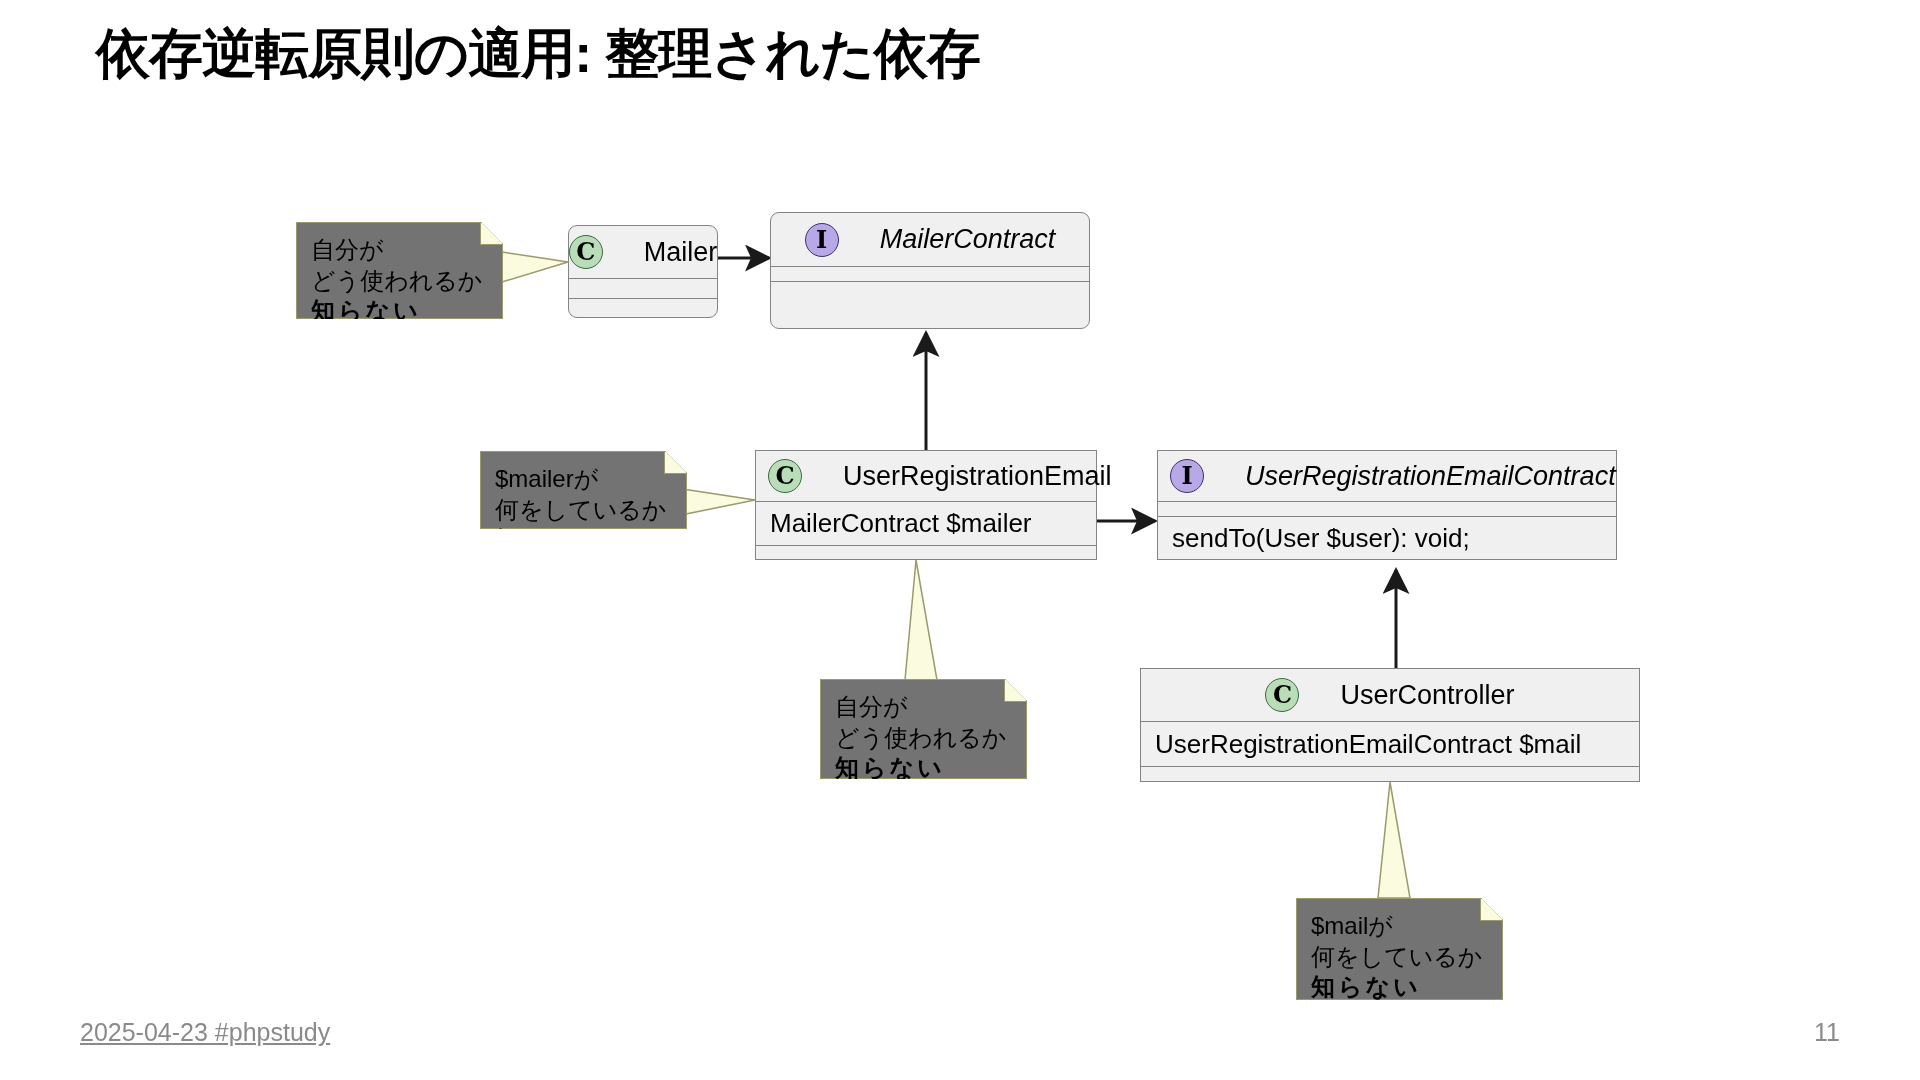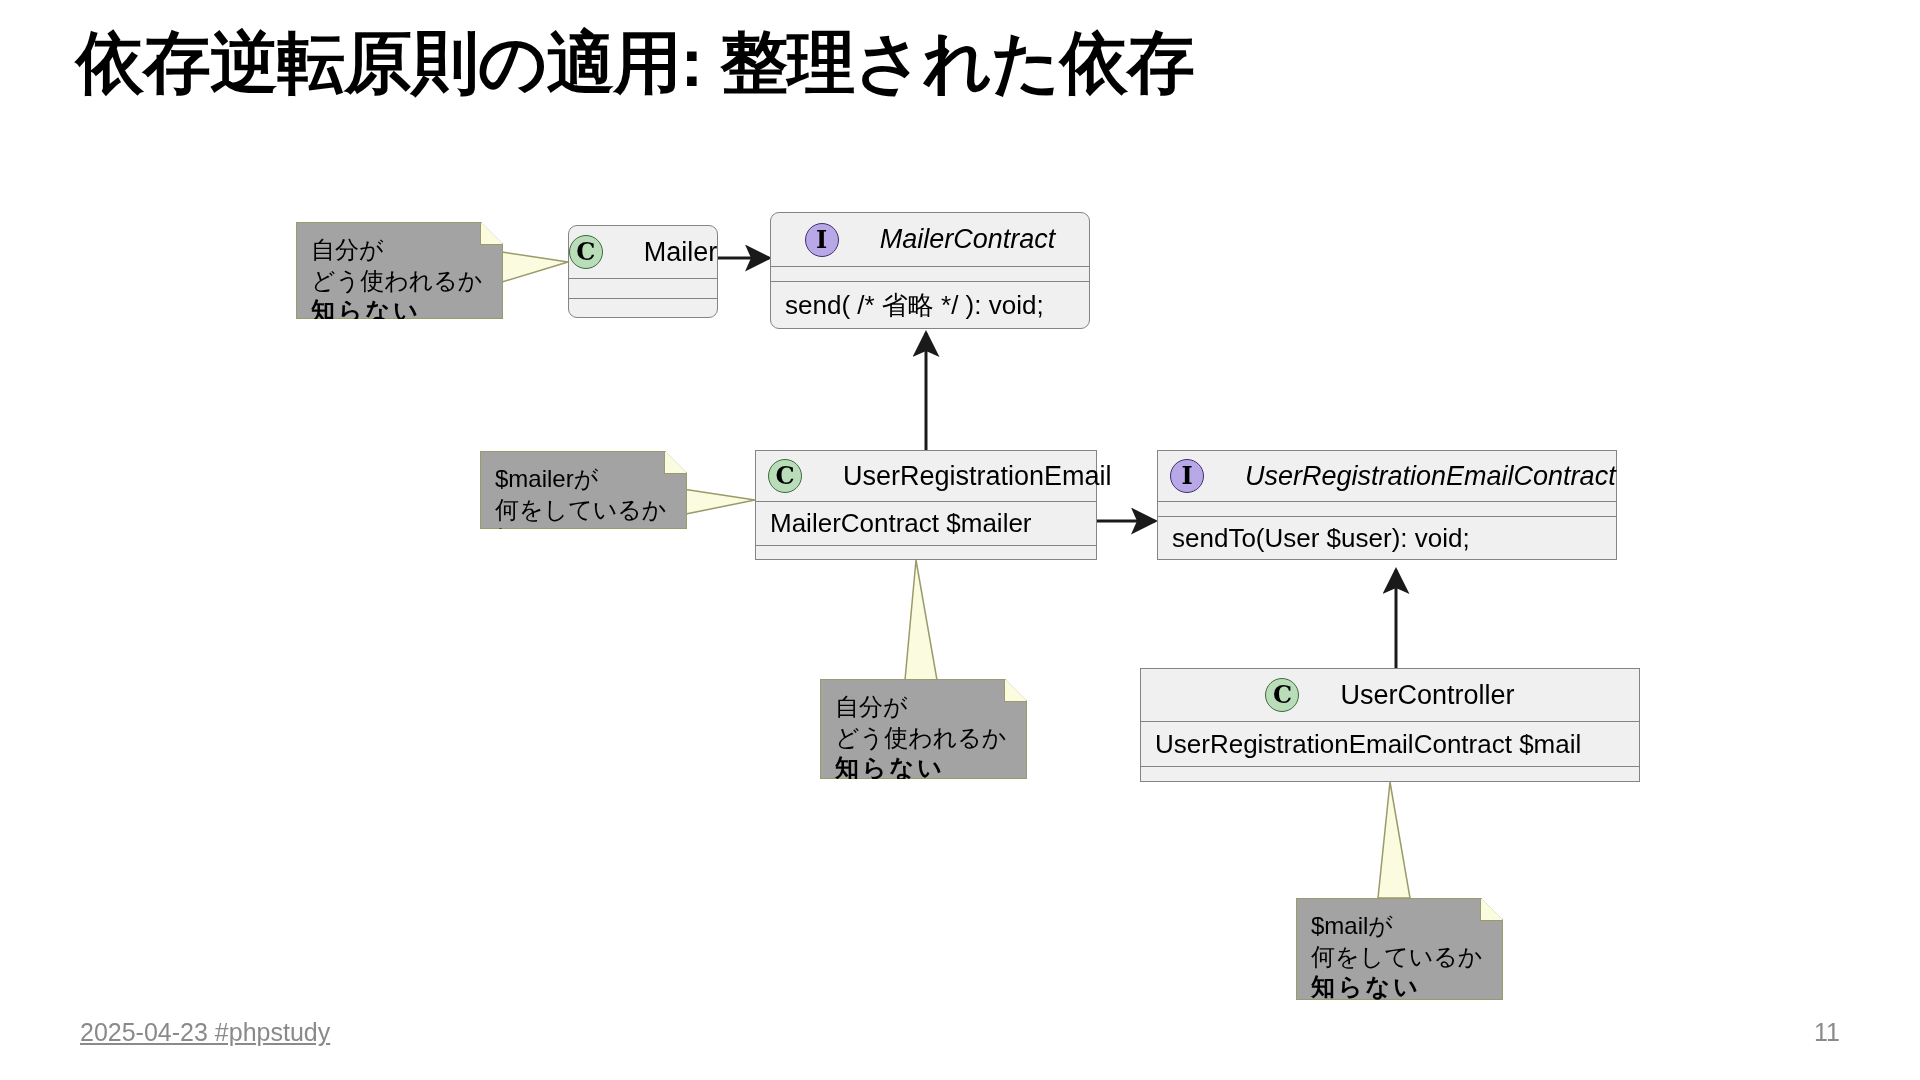--- a/index.html
+++ b/index.html
@@ -12,23 +12,23 @@
     height: 1080px;
     position: relative;
     overflow: hidden;
     font-family: "Liberation Sans", "DejaVu Sans", sans-serif;
     color: #000000;
   }
 
   
   #slide-title {
     position: absolute;
-    left: 76px;
+    left: 96px;
     top: 18px;
-    font-size: 68px;
+    font-size: 54px;
     font-weight: bold;
     letter-spacing: -1px;
     white-space: nowrap;
     color: #000000;
   }
 
   
   #diagram {
     position: absolute;
     left: 0;
@@ -110,21 +110,21 @@
     box-sizing: border-box;
     font-size: 26px;
     white-space: nowrap;
     color: #000;
   }
   .uml-compartment.empty { }
 
   
   .note {
     position: absolute;
-    background: #a3a3a3;
+    background: #737373;
     border: 1px solid #9a9a6a;
     box-sizing: border-box;
     padding: 12px 14px 10px 14px;
     font-size: 24px;
     line-height: 1.28;
     color: #000;
     clip-path: polygon(0 0, calc(100% - 22px) 0, 100% 22px, 100% 100%, 0 100%);
   }
   .note .fold {
     position: absolute;
@@ -216,21 +216,20 @@
   </div>
 
   <div class="uml-box rounded" style="left:770px; top:212px; width:320px; height:117px;">
     <div class="uml-header" style="height:53px;">
       <span class="badge interface-badge">I</span>
       <span class="uml-name italic">MailerContract</span>
     </div>
     <div class="uml-sep"></div>
     <div class="uml-compartment empty" style="height:14px;"></div>
     <div class="uml-sep"></div>
-    <div class="uml-compartment" style="height:47px;">send( /* 省略 */ ): void;</div>
   </div>
 
   <div class="uml-box" style="left:755px; top:450px; width:342px; height:110px;">
     <div class="uml-header left" style="height:50px;">
       <span class="badge class-badge">C</span>
       <span class="uml-name">UserRegistrationEmail</span>
     </div>
     <div class="uml-sep"></div>
     <div class="uml-compartment" style="height:43px;">MailerContract $mailer</div>
     <div class="uml-sep"></div>

